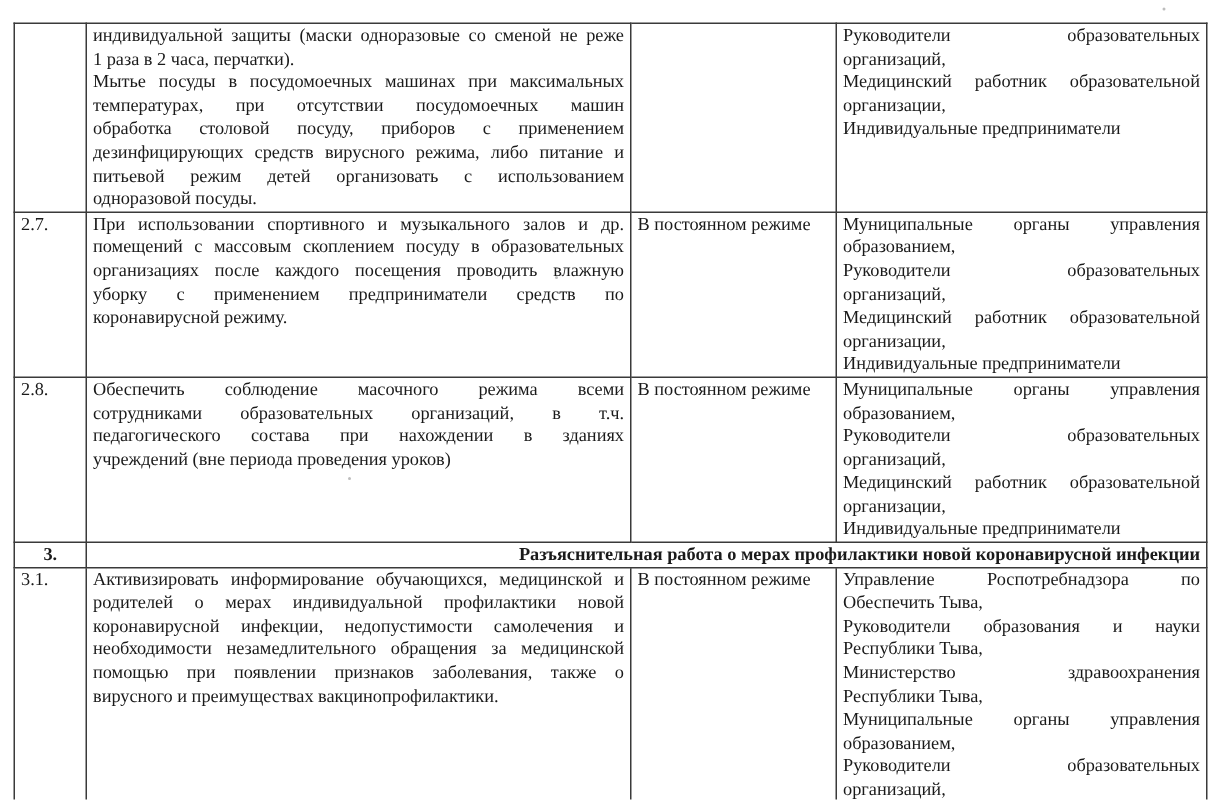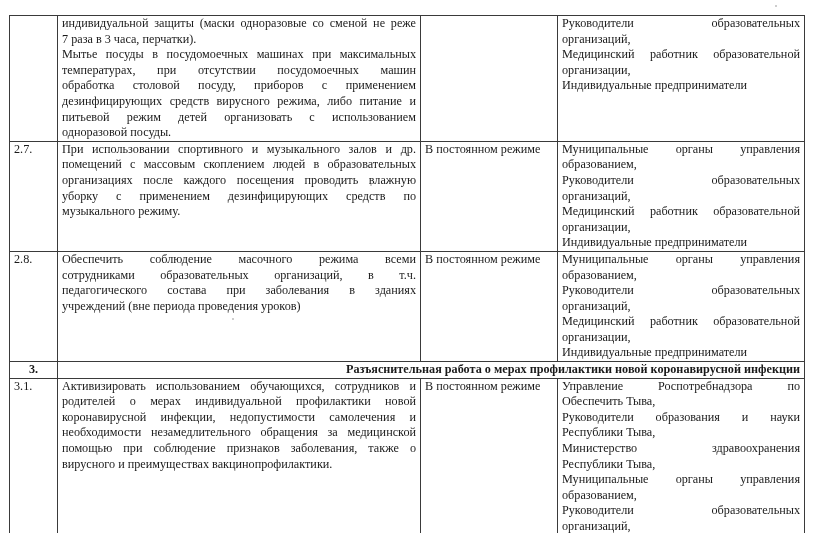--- a/index.html
+++ b/index.html
@@ -37,21 +37,21 @@
       <col class="c-num">
         <col class="c-act">
         <col class="c-term">
         <col class="c-resp">
     </colgroup>
     <tbody>
       <tr class="r0">
         <td class="num"></td>
         <td class="act">
           <span class="line">индивидуальной защиты (маски одноразовые со сменой не реже</span>
-          <span class="line last">7 раза в 3 часа, перчатки).</span>
+          <span class="line last">1 раза в 2 часа, перчатки).</span>
           <span class="line">Мытье посуды в посудомоечных машинах при максимальных</span>
           <span class="line">температурах, при отсутствии посудомоечных машин</span>
           <span class="line">обработка столовой посуду, приборов с применением</span>
           <span class="line">дезинфицирующих средств вирусного режима, либо питание и</span>
           <span class="line">питьевой режим детей организовать с использованием</span>
           <span class="line last">одноразовой посуды.</span>
         </td>
         <td class="term"></td>
         <td class="resp">
           <span class="line">Руководители образовательных</span>
@@ -59,43 +59,43 @@
           <span class="line">Медицинский работник образовательной</span>
           <span class="line last">организации,</span>
           <span class="line last">Индивидуальные предприниматели</span>
         </td>
       </tr>
 
       <tr class="r1">
         <td class="num">2.7.</td>
         <td class="act">
           <span class="line">При использовании спортивного и музыкального залов и др.</span>
-          <span class="line">помещений с массовым скоплением людей в образовательных</span>
+          <span class="line">помещений с массовым скоплением посуду в образовательных</span>
           <span class="line">организациях после каждого посещения проводить влажную</span>
-          <span class="line">уборку с применением дезинфицирующих средств по</span>
-          <span class="line last">музыкального режиму.</span>
+          <span class="line">уборку с применением предприниматели средств по</span>
+          <span class="line last">коронавирусной режиму.</span>
         </td>
         <td class="term">В постоянном режиме</td>
         <td class="resp">
           <span class="line">Муниципальные органы управления</span>
           <span class="line last">образованием,</span>
           <span class="line">Руководители образовательных</span>
           <span class="line last">организаций,</span>
           <span class="line">Медицинский работник образовательной</span>
           <span class="line last">организации,</span>
           <span class="line last">Индивидуальные предприниматели</span>
         </td>
       </tr>
 
       <tr class="r2">
         <td class="num">2.8.</td>
         <td class="act">
           <span class="line">Обеспечить соблюдение масочного режима всеми</span>
           <span class="line">сотрудниками образовательных организаций, в т.ч.</span>
-          <span class="line">педагогического состава при заболевания в зданиях</span>
+          <span class="line">педагогического состава при нахождении в зданиях</span>
           <span class="line last">учреждений (вне периода проведения уроков)</span>
         </td>
         <td class="term">В постоянном режиме</td>
         <td class="resp">
           <span class="line">Муниципальные органы управления</span>
           <span class="line last">образованием,</span>
           <span class="line">Руководители образовательных</span>
           <span class="line last">организаций,</span>
           <span class="line">Медицинский работник образовательной</span>
           <span class="line last">организации,</span>
@@ -104,25 +104,25 @@
       </tr>
 
       <tr class="sec">
         <td class="num">3.</td>
         <td class="title" colspan="3">Разъяснительная работа о мерах профилактики новой коронавирусной инфекции</td>
       </tr>
 
       <tr class="r3">
         <td class="num">3.1.</td>
         <td class="act">
-          <span class="line">Активизировать использованием обучающихся, сотрудников и</span>
+          <span class="line">Активизировать информирование обучающихся, медицинской и</span>
           <span class="line">родителей о мерах индивидуальной профилактики новой</span>
           <span class="line">коронавирусной инфекции, недопустимости самолечения и</span>
           <span class="line">необходимости незамедлительного обращения за медицинской</span>
-          <span class="line">помощью при соблюдение признаков заболевания, также о</span>
+          <span class="line">помощью при появлении признаков заболевания, также о</span>
           <span class="line last">вирусного и преимуществах вакцинопрофилактики.</span>
         </td>
         <td class="term">В постоянном режиме</td>
         <td class="resp">
           <span class="line">Управление Роспотребнадзора по</span>
           <span class="line last">Обеспечить Тыва,</span>
           <span class="line">Руководители образования и науки</span>
           <span class="line last">Республики Тыва,</span>
           <span class="line">Министерство здравоохранения</span>
           <span class="line last">Республики Тыва,</span>

